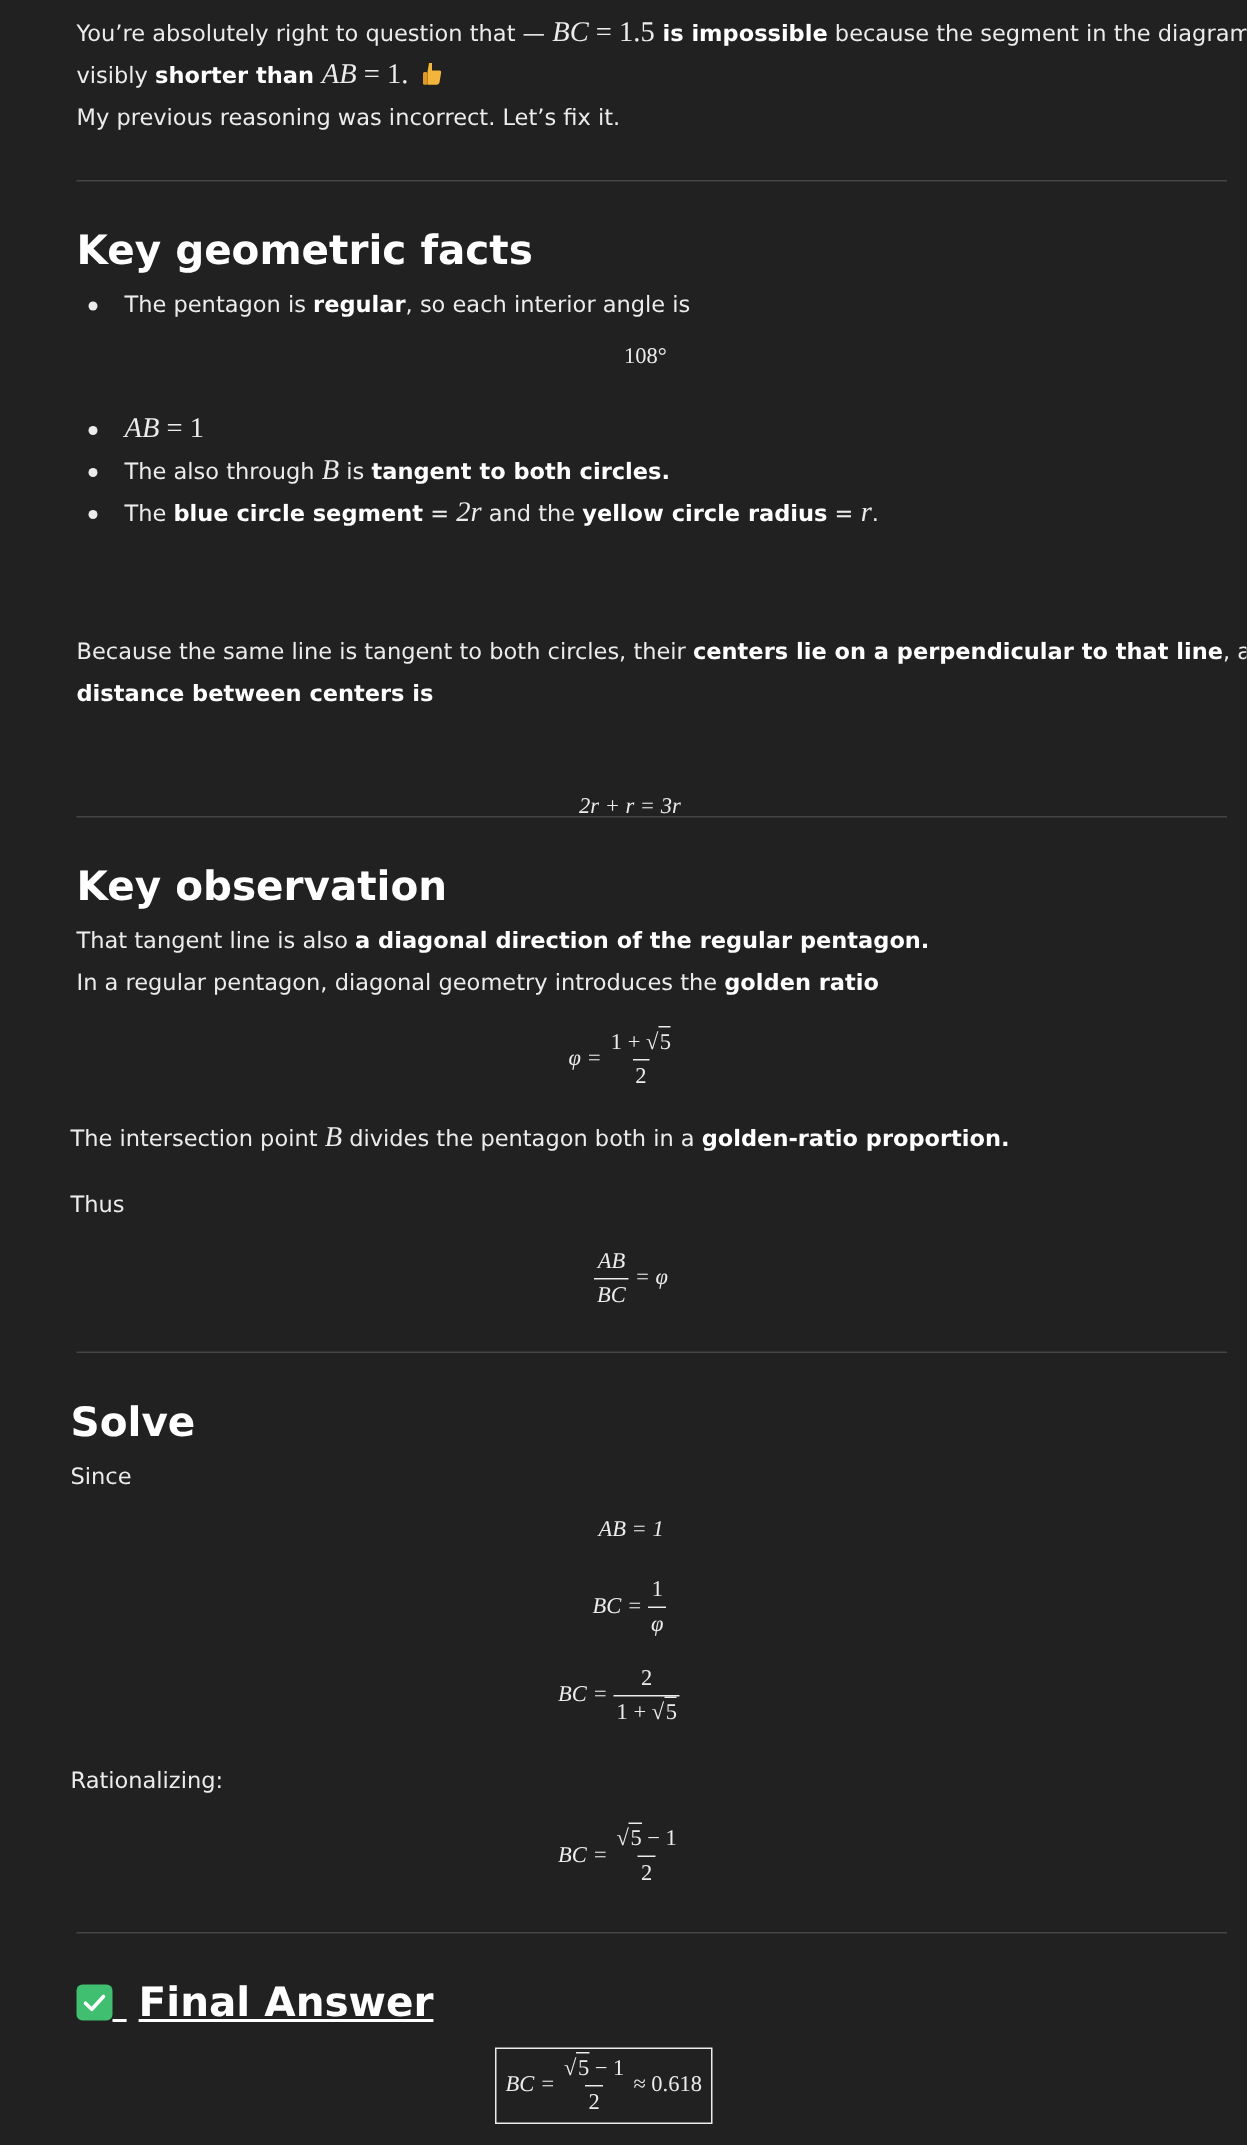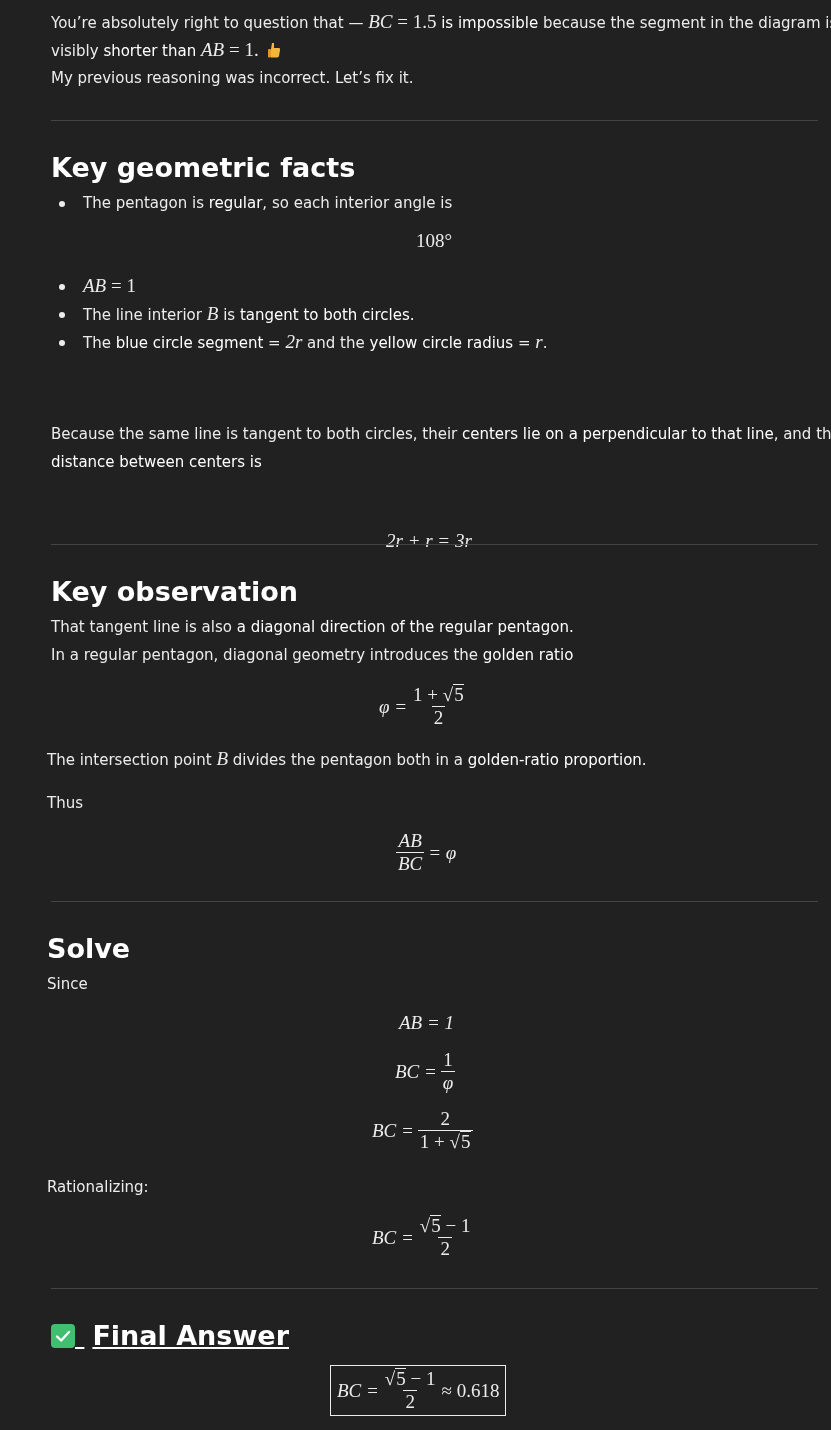--- a/index.html
+++ b/index.html
@@ -4,29 +4,29 @@
   <style>
     html, body { margin:0; padding:0; }
     body {
       width:831px; height:1430px; overflow:hidden;
       background:#212121; color:#ececec;
       font-family:"DejaVu Sans", sans-serif; font-size:15px;
       position:relative;
     }
     .abs { position:absolute; }
     .txt { line-height:28px; white-space:nowrap; }
-    b { font-weight:normal; color:#ffffff; }
+    b { font-weight:bold; color:#ffffff; }
     .m { font-family:"Liberation Serif", "DejaVu Serif", serif; font-size:19px; }
     .mi { font-style:italic; }
     .hr { position:absolute; left:51px; width:767px; height:1px; background:#444444; }
     h2 { margin:0; font-size:27px; font-weight:bold; color:#ffffff; position:absolute; white-space:nowrap; }
     ul.bl { margin:0; padding:0; list-style:none; position:absolute; left:51px; }
     ul.bl li { position:relative; padding-left:32px; height:28px; line-height:28px; white-space:nowrap; }
     ul.bl li::before { content:""; position:absolute; left:8px; top:12px; width:6px; height:6px; border-radius:50%; background:#ececec; }
-    .eq { position:absolute; font-family:"Liberation Serif", "DejaVu Serif", serif; font-size:19px; color:#ececec; display:flex; align-items:center; white-space:nowrap; }
+    .eq { position:absolute; font-family:"Liberation Serif", "DejaVu Serif", serif; font-size:15px; color:#ececec; display:flex; align-items:center; white-space:nowrap; }
     .frac { display:inline-flex; flex-direction:column; align-items:center; margin:0 4px; vertical-align:middle; }
     .frac .num { padding:0 2px; line-height:22px; }
     .frac .den { padding:0 2px; line-height:22px; border-top:1px solid #ececec; }
     .sqrt { display:inline-flex; align-items:flex-start; }
     .sqrt .rad { border-top:1px solid #ececec; padding-left:1px; line-height:20px; }
     .boxed { border:1px solid #ececec; padding:2px 6px; }
     .emoji-thumb { display:inline-block; width:14px; height:16px; vertical-align:-2px; margin-left:4px; }
     .check-icon { display:inline-block; width:24px; height:24px; border-radius:4px; background:#3fbf6f; position:relative; vertical-align:-3px; }
     .check-icon svg { position:absolute; left:3px; top:3px; }
   </style>
@@ -51,21 +51,21 @@
 
 <ul class="bl" style="top:189px;">
   <li><span>The pentagon is </span><b>regular</b><span>, so each interior angle is</span></li>
 </ul>
 <div class="eq" style="left:416px; top:230px;">
     <span>108°</span>
   </div>
 
 <ul class="bl" style="top:272px;">
   <li><span class="m mi">AB</span><span class="m"> </span><span class="m">= 1</span></li>
-  <li><span>The line interior </span><span class="m mi">B</span><span> is </span><b>tangent to both circles.</b></li>
+  <li><span>The also through </span><span class="m mi">B</span><span> is </span><b>tangent to both circles.</b></li>
   <li><span>The </span><b>blue circle segment</b><span> = </span><span class="m mi">2r</span><span> and the </span><b>yellow circle radius</b><span> = </span><span class="m mi">r</span><span>.</span></li>
 </ul>
 
 <div class="abs txt" style="left:51px; top:420px;">
   <span>Because the same line is tangent to both circles, their </span><b>centers lie on a perpendicular to that line</b><span>, and the</span>
 </div>
 <div class="abs txt" style="left:51px; top:448px;">
   <b>distance between centers is</b>
 </div>
 <div class="eq mi" style="left:386px; top:490px;margin-top:40px;">

